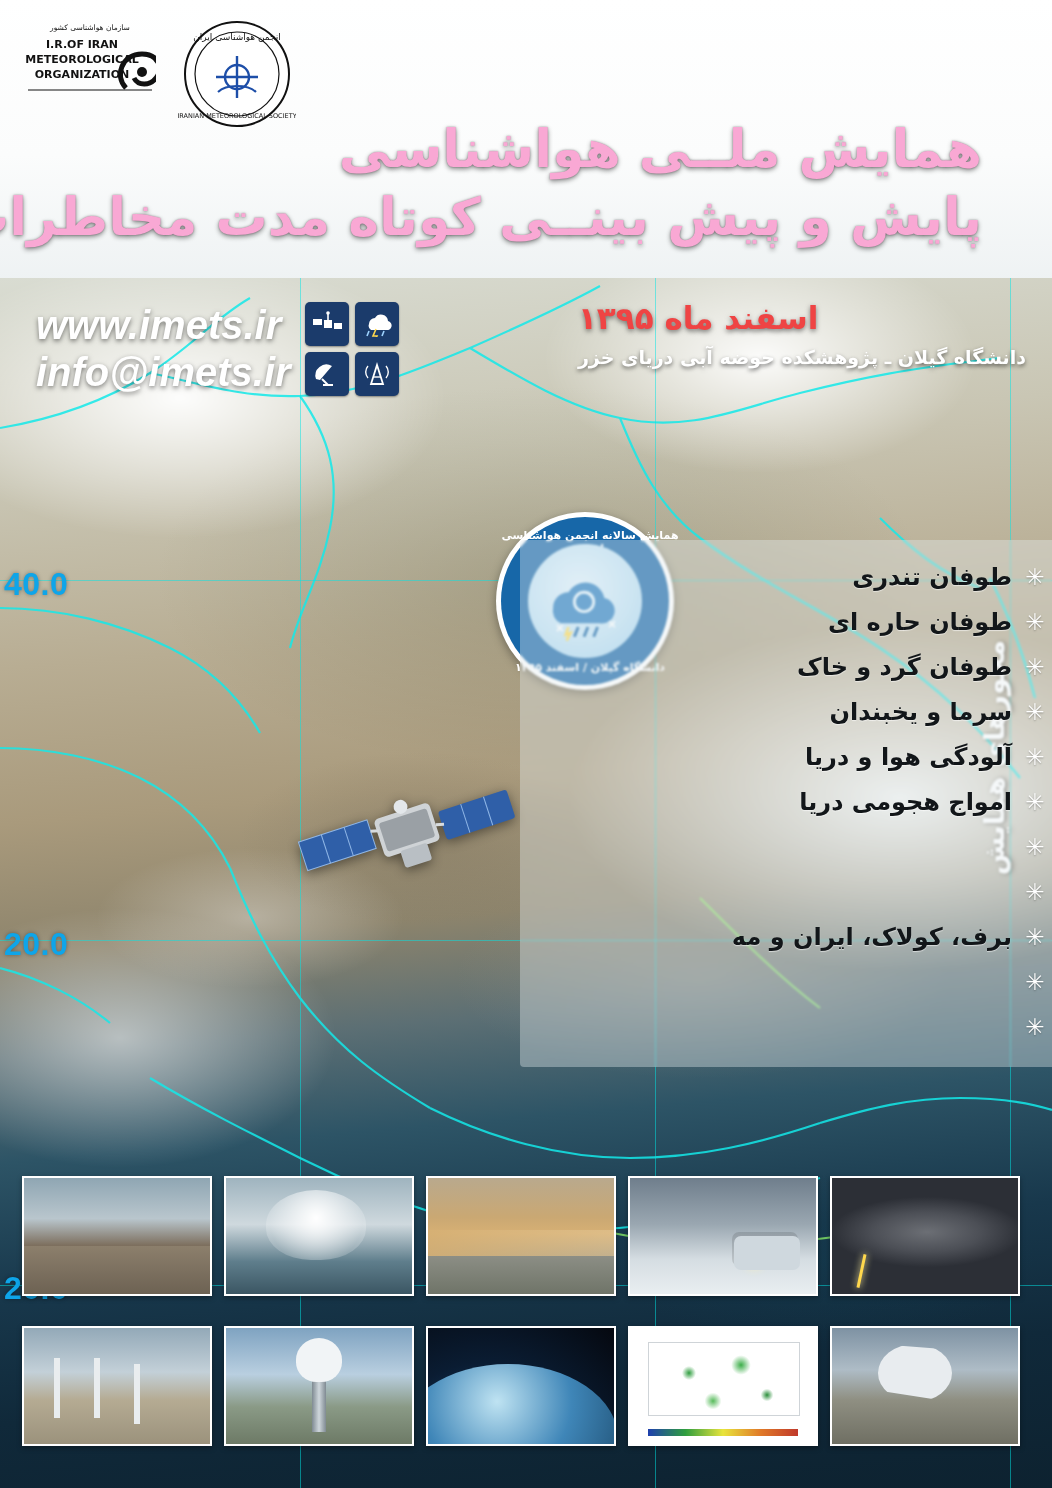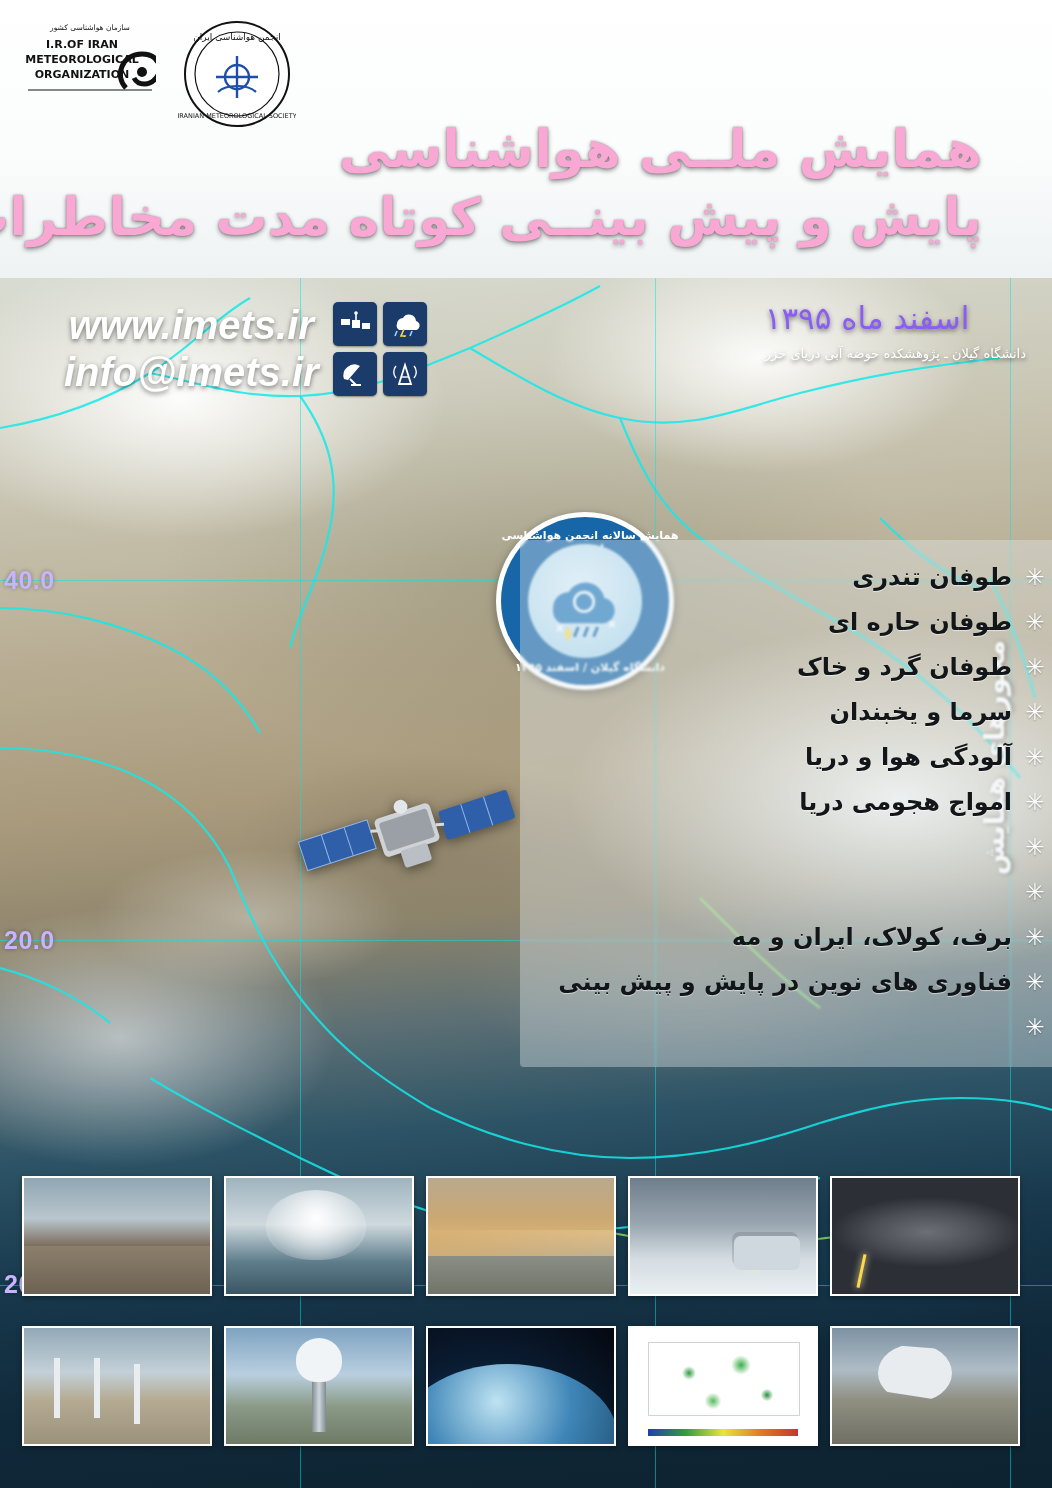--- a/index.html
+++ b/index.html
@@ -37,21 +37,21 @@
       radial-gradient(ellipse 340px 140px at 700px 700px, rgba(170,165,150,.30), rgba(0,0,0,0) 72%),
       radial-gradient(ellipse 300px 120px at 820px 980px, rgba(20,60,80,.45), rgba(0,0,0,0) 72%);
     pointer-events:none;
   }
 
   
   .grid-line{position:absolute;background:rgba(0,230,230,.50);}
   .grid-h{height:1px;left:0;width:1052px;}
   .grid-v{width:1px;top:278px;height:1210px;}
   .grid-label{
-    position:absolute;color:#c4b5fd;font-size:25px;font-weight:bold;
+    position:absolute;color:#0ea5e9;font-size:32px;font-weight:bold;
     font-family:"Liberation Sans",sans-serif;letter-spacing:.5px;
     text-shadow:0 0 4px rgba(0,0,0,.35);
   }
 
   
   .coast{position:absolute;left:0;top:278px;width:1052px;height:1210px;pointer-events:none;}
 
   
   .logos{position:absolute;top:18px;right:auto;left:24px;display:flex;gap:22px;align-items:flex-start;}
   .logo-box{position:relative;}
@@ -71,34 +71,34 @@
   .title1{font-size:52px;letter-spacing:-1px;}
   .title2{font-size:52px;letter-spacing:-1px;margin-top:10px;}
 
   .contact-block{position:absolute;top:302px;left:36px;display:flex;align-items:flex-start;gap:14px;}
   .icon-grid{display:grid;grid-template-columns:44px 44px;grid-template-rows:44px 44px;gap:6px;}
   .icon-tile{
     width:44px;height:44px;background:#1b3b6b;border-radius:5px;
     display:flex;align-items:center;justify-content:center;color:#fff;
     box-shadow:0 1px 2px rgba(0,0,0,.4);
   }
-  .urls{direction:ltr;text-align:center;margin-left:28px;}
+  .urls{direction:ltr;text-align:left;}
   .url{
     color:#ffffff;font-weight:bold;font-size:40px;line-height:1.18;
     font-family:"Liberation Sans",sans-serif;font-style:italic;
     text-shadow:0 2px 5px rgba(0,0,0,.5);
   }
 
   .date-block{position:absolute;top:300px;left:auto;right:26px;text-align:left;direction:rtl;}
   .date-main{
-    color:#8b5cf6;font-size:31px;font-weight:normal;text-shadow:0 2px 5px rgba(0,0,0,.5);
+    color:#ef4444;font-size:31px;font-weight:bold;text-shadow:0 2px 5px rgba(0,0,0,.5);
     letter-spacing:1px;
   }
   .date-sub{
-    color:#ffffff;font-size:13px;font-weight:normal;margin-top:10px;
+    color:#ffffff;font-size:19px;font-weight:bold;margin-top:10px;
     text-shadow:0 2px 4px rgba(0,0,0,.55);
   }
 
   
   .seal{
     position:absolute;top:512px;left:496px;width:178px;height:178px;border-radius:50%;
     background:#ffffff;box-shadow:0 3px 10px rgba(0,0,0,.35);
   }
   .seal-ring{
     position:absolute;inset:5px;border-radius:50%;background:#1767a8;
@@ -399,21 +399,20 @@
     </div>
     <div class="topic-row">
       <span class="topic-bullet">✳</span>
     </div>
     <div class="topic-row">
       <span class="topic-bullet">✳</span>
       <span class="topic-text">برف، کولاک، ایران و مه</span>
     </div>
     <div class="topic-row">
       <span class="topic-bullet">✳</span>
-      <span class="topic-text">فناوری های نوین در پایش و پیش بینی</span>
     </div>
     <div class="topic-row">
       <span class="topic-bullet">✳</span>
     </div>
   </div>
 
   <div class="strip strip1">
     <div class="photo ph-storm"></div>
     <div class="photo ph-snow"></div>
     <div class="photo ph-dust"></div>

